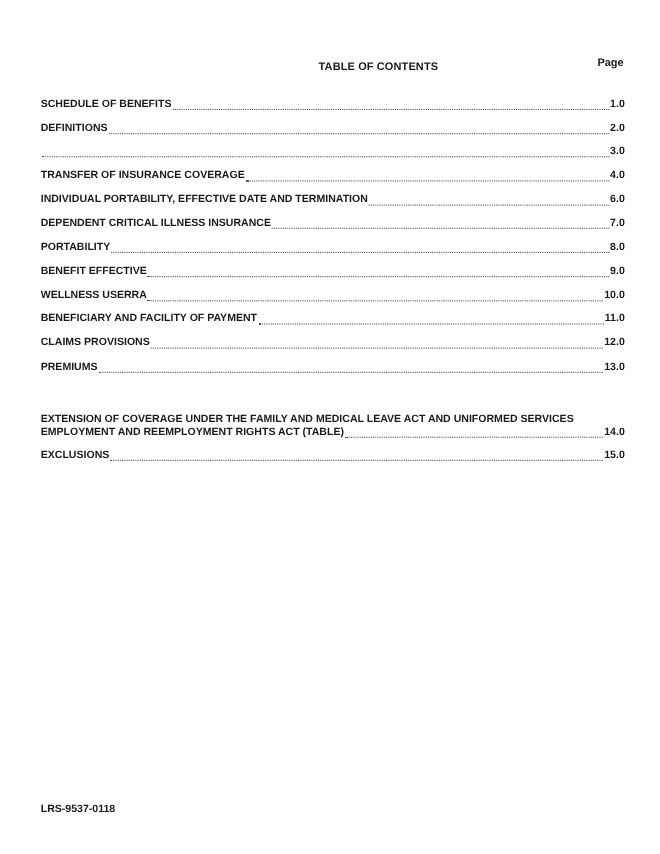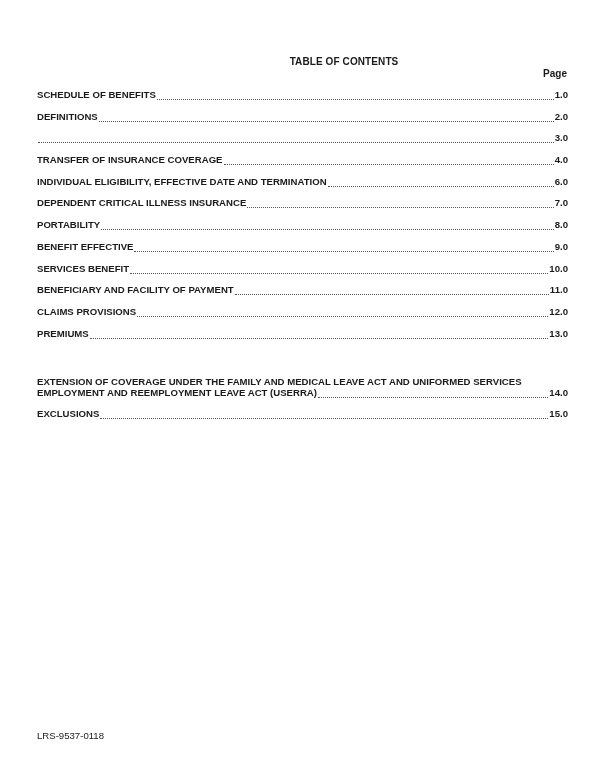--- a/index.html
+++ b/index.html
@@ -5,42 +5,42 @@
     html, body { margin: 0; padding: 0; background: #ffffff; }
     body {
       width: 600px; height: 776px; position: relative; overflow: hidden;
       font-family: "Liberation Sans", sans-serif; color: #1a1a1a;
     }
     .title {
       position: absolute; left: 0; width: 600px; top: 56px;
       text-align: center; font-weight: bold; font-size: 10px; letter-spacing: 0.1px; padding-left: 44px;
     }
     .page-head {
-      position: absolute; right: 33px; top: 68px;
+      position: absolute; right: 33px; top: 52px;
       font-weight: bold; font-size: 10px;
     }
     .toc {
       position: absolute; left: 37px; width: 531px; top: 89px; font-weight: bold;
     }
     .row {
       display: flex; align-items: flex-end;
       font-size: 9.6px; line-height: 11px; height: 11px;
       margin-bottom: 10.7px; white-space: nowrap;
     }
     .row .label { flex: 0 0 auto; }
     .row .dots {
       flex: 1 1 auto; overflow: hidden; margin: 0 1px;
       border-bottom: 1px dotted #555; height: 8px;
     }
     .row .pg { flex: 0 0 auto; text-align: right; }
     .row.multi { height: auto; display: block; margin-bottom: 10px; margin-top: 37px; }
     .row.multi .line1 { display: block; line-height: 11px; }
     .row.multi .line2 { display: flex; align-items: flex-end; line-height: 11px; height: 11px; }
     .footer {
-      position: absolute; left: 37px; top: 730px; font-size: 9.6px;
+      position: absolute; left: 37px; top: 730px; font-size: 9.6px; font-weight: bold;
     }
   </style>
 </head>
 <body>
 
 <div class="title">TABLE OF CONTENTS</div>
 <div class="page-head">Page</div>
 
 <div class="toc">
   <div class="row">
@@ -56,41 +56,41 @@
   <div class="row">
     <span class="dots"></span>
     <span class="pg">3.0</span>
   </div>
   <div class="row">
     <span class="label">TRANSFER OF INSURANCE COVERAGE</span>
     <span class="dots"></span>
     <span class="pg">4.0</span>
   </div>
   <div class="row">
-    <span class="label">INDIVIDUAL ELIGIBILITY, EFFECTIVE DATE AND TERMINATION</span>
+    <span class="label">INDIVIDUAL PORTABILITY, EFFECTIVE DATE AND TERMINATION</span>
     <span class="dots"></span>
     <span class="pg">6.0</span>
   </div>
   <div class="row">
     <span class="label">DEPENDENT CRITICAL ILLNESS INSURANCE</span>
     <span class="dots"></span>
     <span class="pg">7.0</span>
   </div>
   <div class="row">
     <span class="label">PORTABILITY</span>
     <span class="dots"></span>
     <span class="pg">8.0</span>
   </div>
   <div class="row">
     <span class="label">BENEFIT EFFECTIVE</span>
     <span class="dots"></span>
     <span class="pg">9.0</span>
   </div>
   <div class="row">
-    <span class="label">SERVICES BENEFIT</span>
+    <span class="label">WELLNESS USERRA</span>
     <span class="dots"></span>
     <span class="pg">10.0</span>
   </div>
   <div class="row">
     <span class="label">BENEFICIARY AND FACILITY OF PAYMENT</span>
     <span class="dots"></span>
     <span class="pg">11.0</span>
   </div>
   <div class="row">
     <span class="label">CLAIMS PROVISIONS</span>
@@ -98,21 +98,21 @@
     <span class="pg">12.0</span>
   </div>
   <div class="row">
     <span class="label">PREMIUMS</span>
     <span class="dots"></span>
     <span class="pg">13.0</span>
   </div>
   <div class="row multi">
     <span class="line1">EXTENSION OF COVERAGE UNDER THE FAMILY AND MEDICAL LEAVE ACT AND UNIFORMED SERVICES</span>
     <span class="line2">
-      <span class="label">EMPLOYMENT AND REEMPLOYMENT LEAVE ACT (USERRA)</span>
+      <span class="label">EMPLOYMENT AND REEMPLOYMENT RIGHTS ACT (TABLE)</span>
       <span class="dots"></span>
       <span class="pg">14.0</span>
     </span>
   </div>
   <div class="row">
     <span class="label">EXCLUSIONS</span>
     <span class="dots"></span>
     <span class="pg">15.0</span>
   </div>
 </div>

